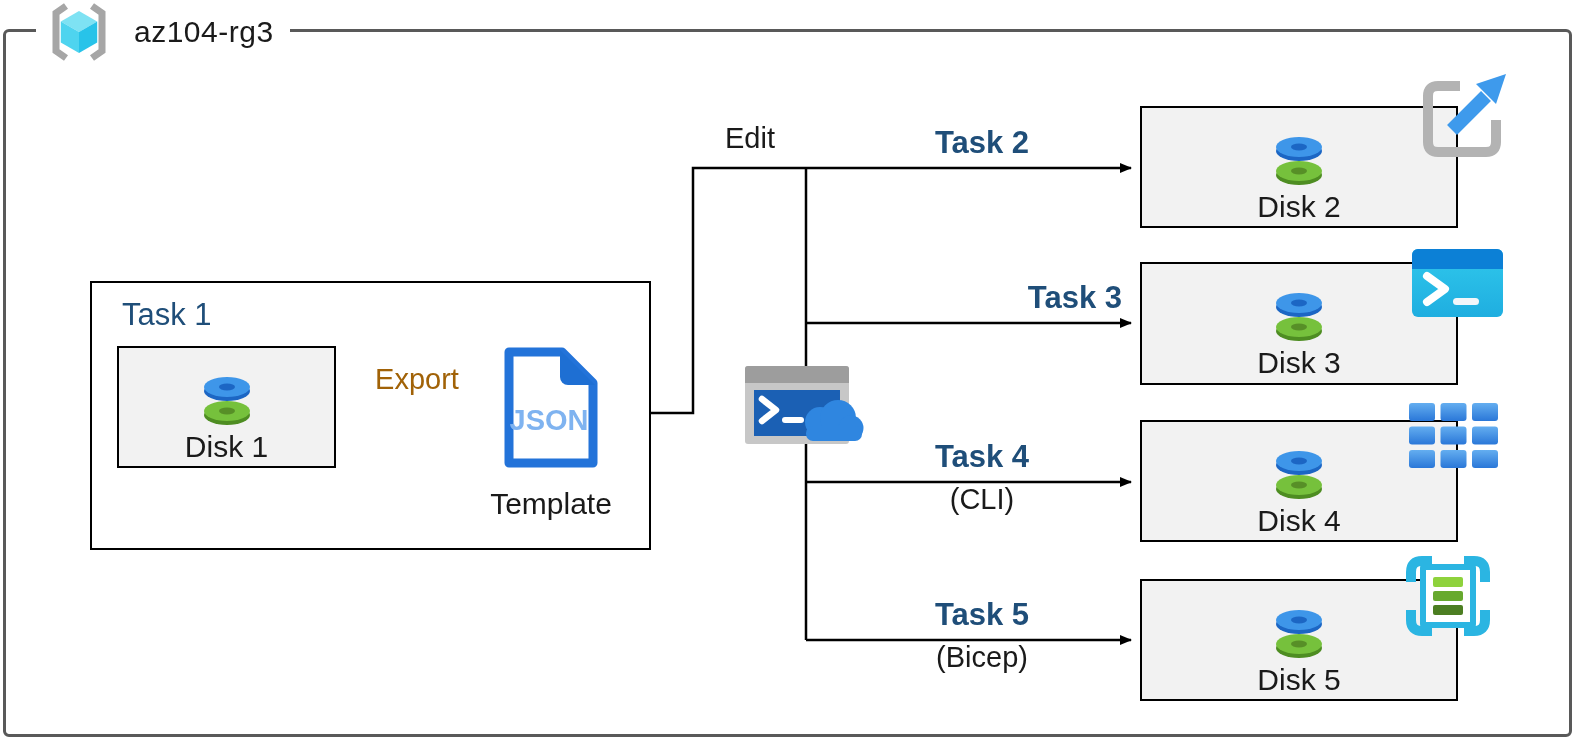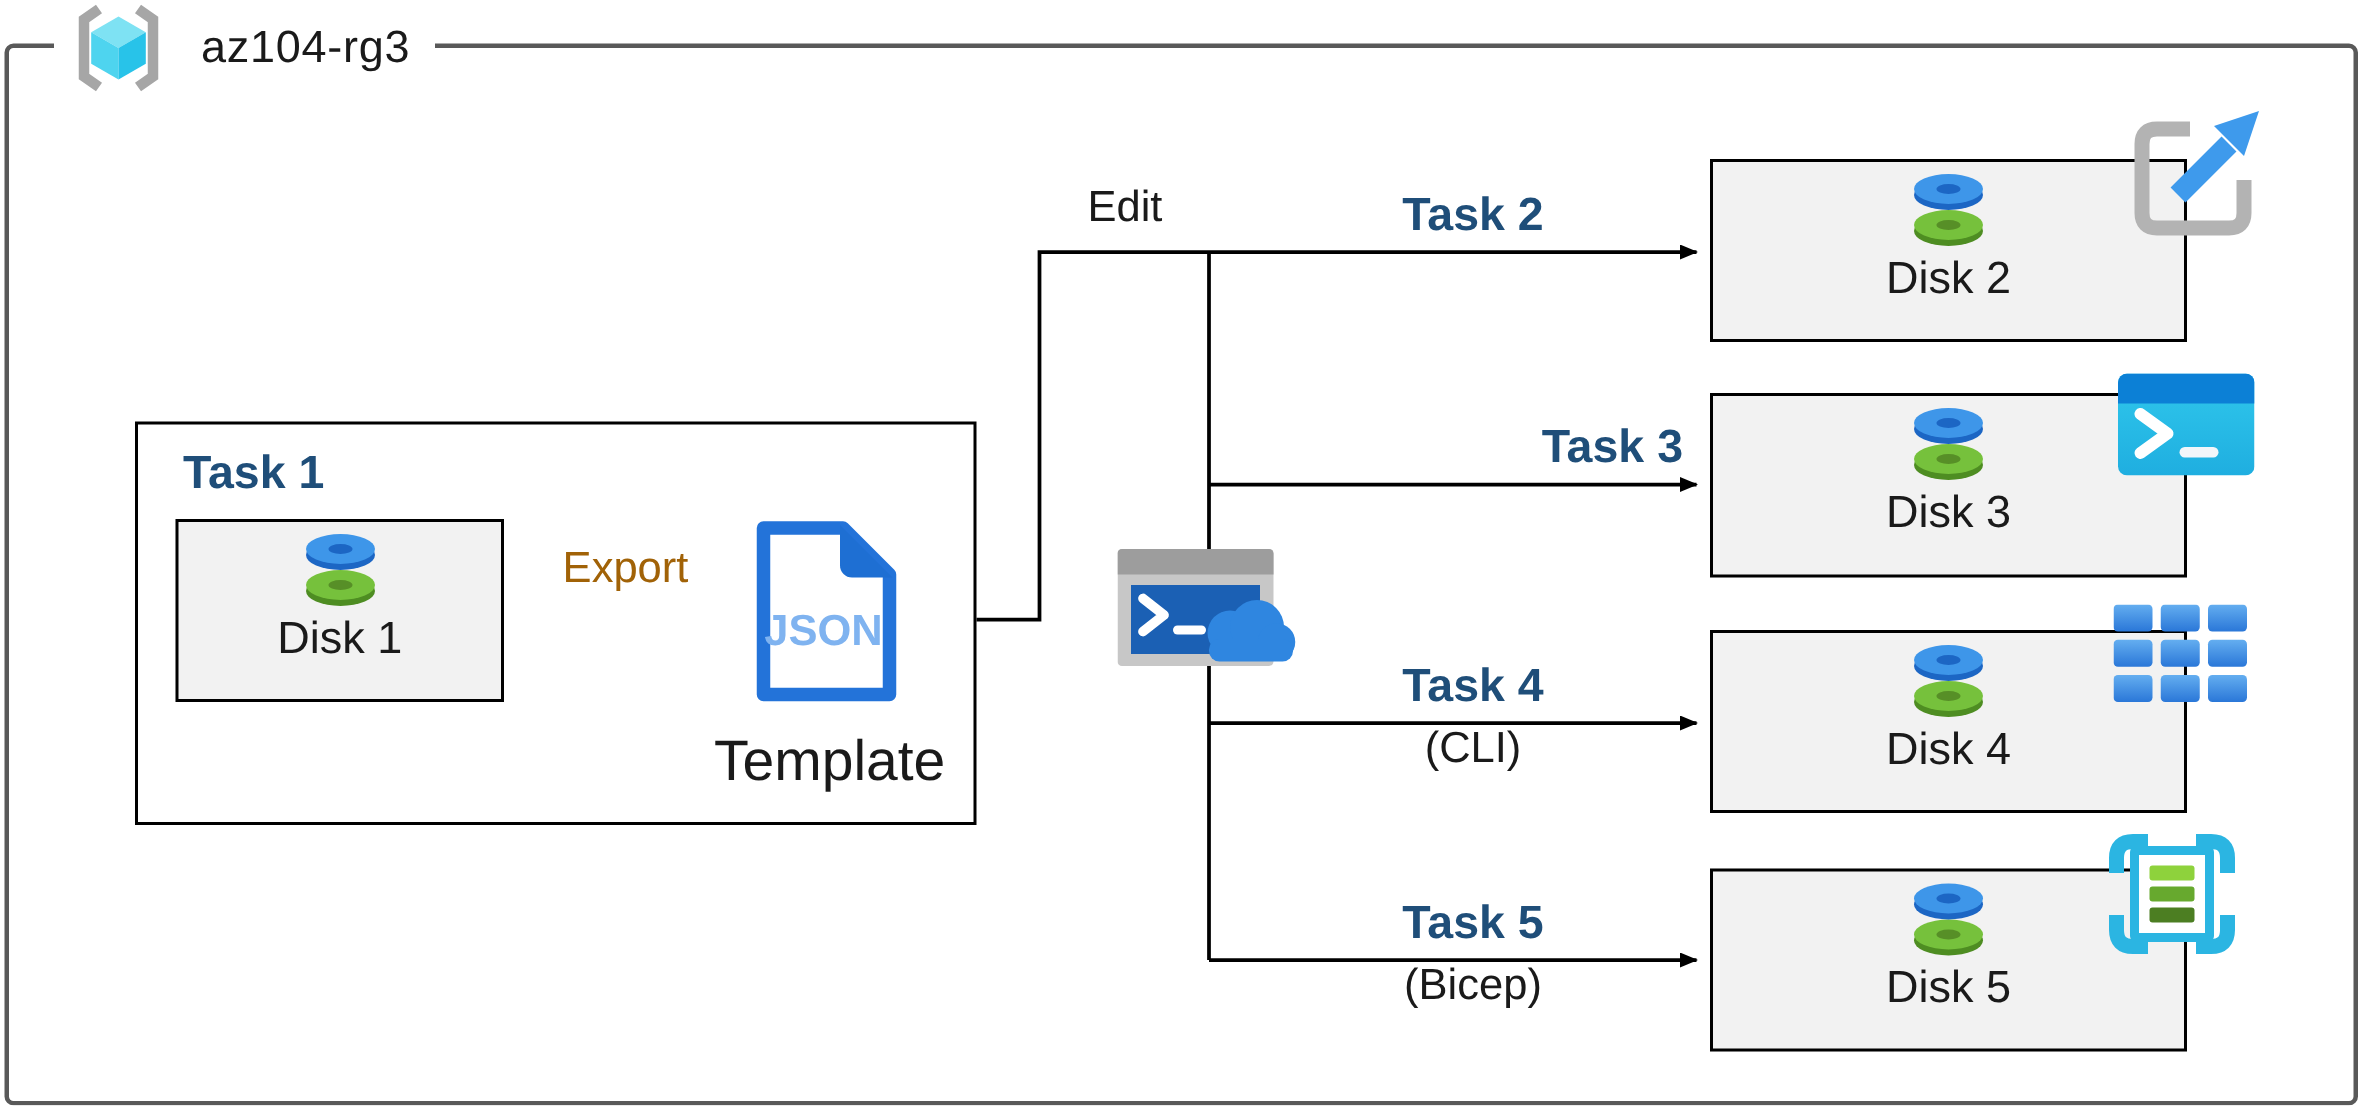--- a/index.html
+++ b/index.html
@@ -15,34 +15,34 @@
   .rg-header{
     position:absolute;left:36px;top:0;height:64px;display:flex;align-items:center;
     gap:18px;background:#fff;padding:0 16px 0 6px;
   }
   .rg-name{font-size:30px;color:#1a1a1a;letter-spacing:.5px;}
   
   .task1-box{
     position:absolute;left:90px;top:281px;width:557px;height:265px;
     background:#fff;border:2px solid #000;
   }
-  .task1-title{position:absolute;left:30px;top:14px;font-size:31px;font-weight:bold;color:#1F4E79;}
+  .task1-title{position:absolute;left:30px;top:14px;font-size:31px;font-weight:normal;color:#1F4E79;}
   .disk-box{
     background:#F2F2F2;border:2px solid #000;box-sizing:border-box;
-    display:flex;flex-direction:column;align-items:center;padding-top:3px;
+    display:flex;flex-direction:column;align-items:center;padding-top:24px;
   }
   .disk-box .disk-label{font-size:30px;color:#1a1a1a;margin-top:2px;}
   .d1{position:absolute;left:25px;top:63px;width:219px;height:122px;}
   .d2{position:absolute;left:1140px;top:106px;width:318px;height:122px;}
   .d3{position:absolute;left:1140px;top:262px;width:318px;height:123px;}
   .d4{position:absolute;left:1140px;top:420px;width:318px;height:122px;}
   .d5{position:absolute;left:1140px;top:579px;width:318px;height:122px;}
   
   .export-label{position:absolute;left:265px;top:80px;width:120px;text-align:center;font-size:29px;color:#a16207;}
-  .template-label{position:absolute;left:384px;top:204px;width:150px;text-align:center;font-size:38px;color:#1a1a1a;}
+  .template-label{position:absolute;left:384px;top:204px;width:150px;text-align:center;font-size:30px;color:#1a1a1a;}
   .edit-label{position:absolute;left:703px;top:122px;width:94px;text-align:center;font-size:29px;color:#1a1a1a;}
   .json-wrap{position:absolute;left:405px;top:57px;width:108px;height:135px;}
   
   .task-label{position:absolute;left:842px;width:280px;text-align:center;}
   .task-label .t{font-size:31px;font-weight:bold;color:#1F4E79;line-height:34px;}
   .task-label .m{font-size:29px;color:#1a1a1a;line-height:34px;margin-top:8px;}
   .tl2{top:126px;} .tl3{top:281px;text-align:right;} .tl4{top:440px;} .tl5{top:598px;}
   
   .ic-portal{position:absolute;left:1416px;top:64px;}
   .ic-ps{position:absolute;left:1412px;top:249px;}

